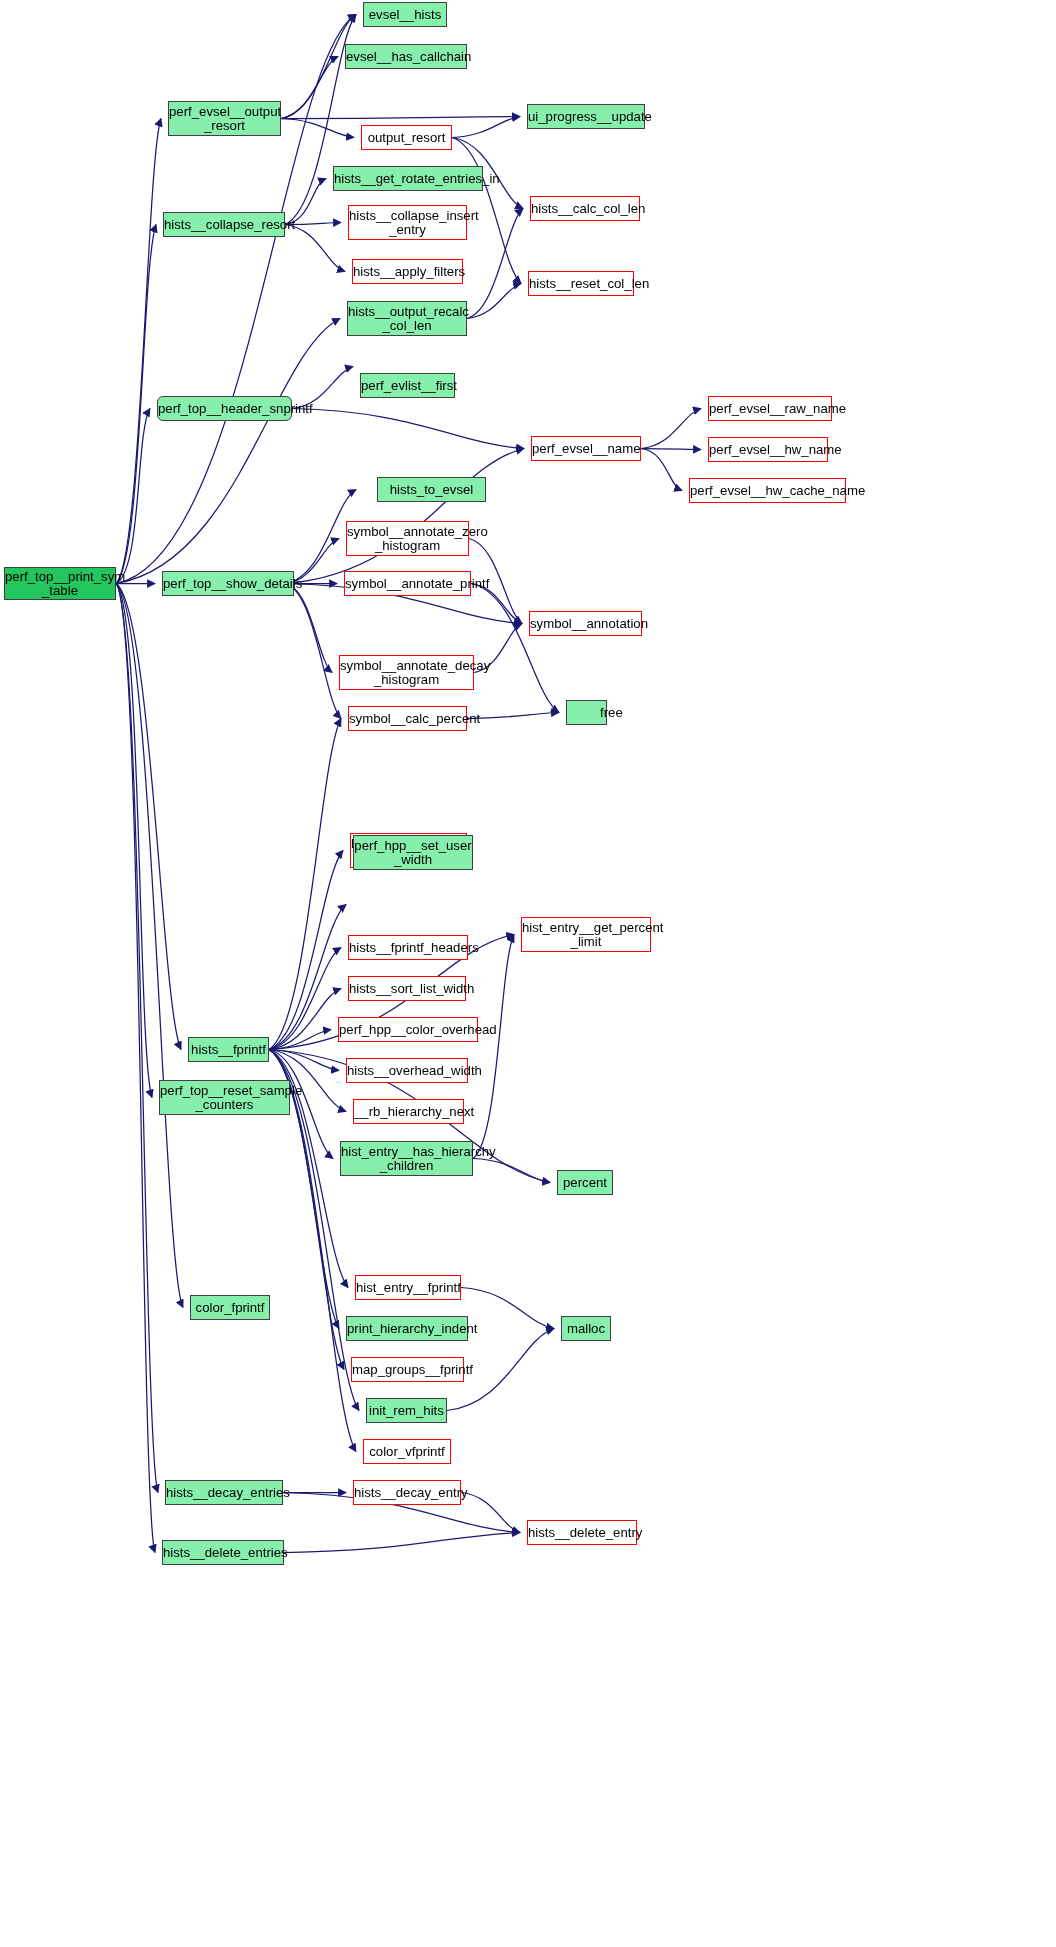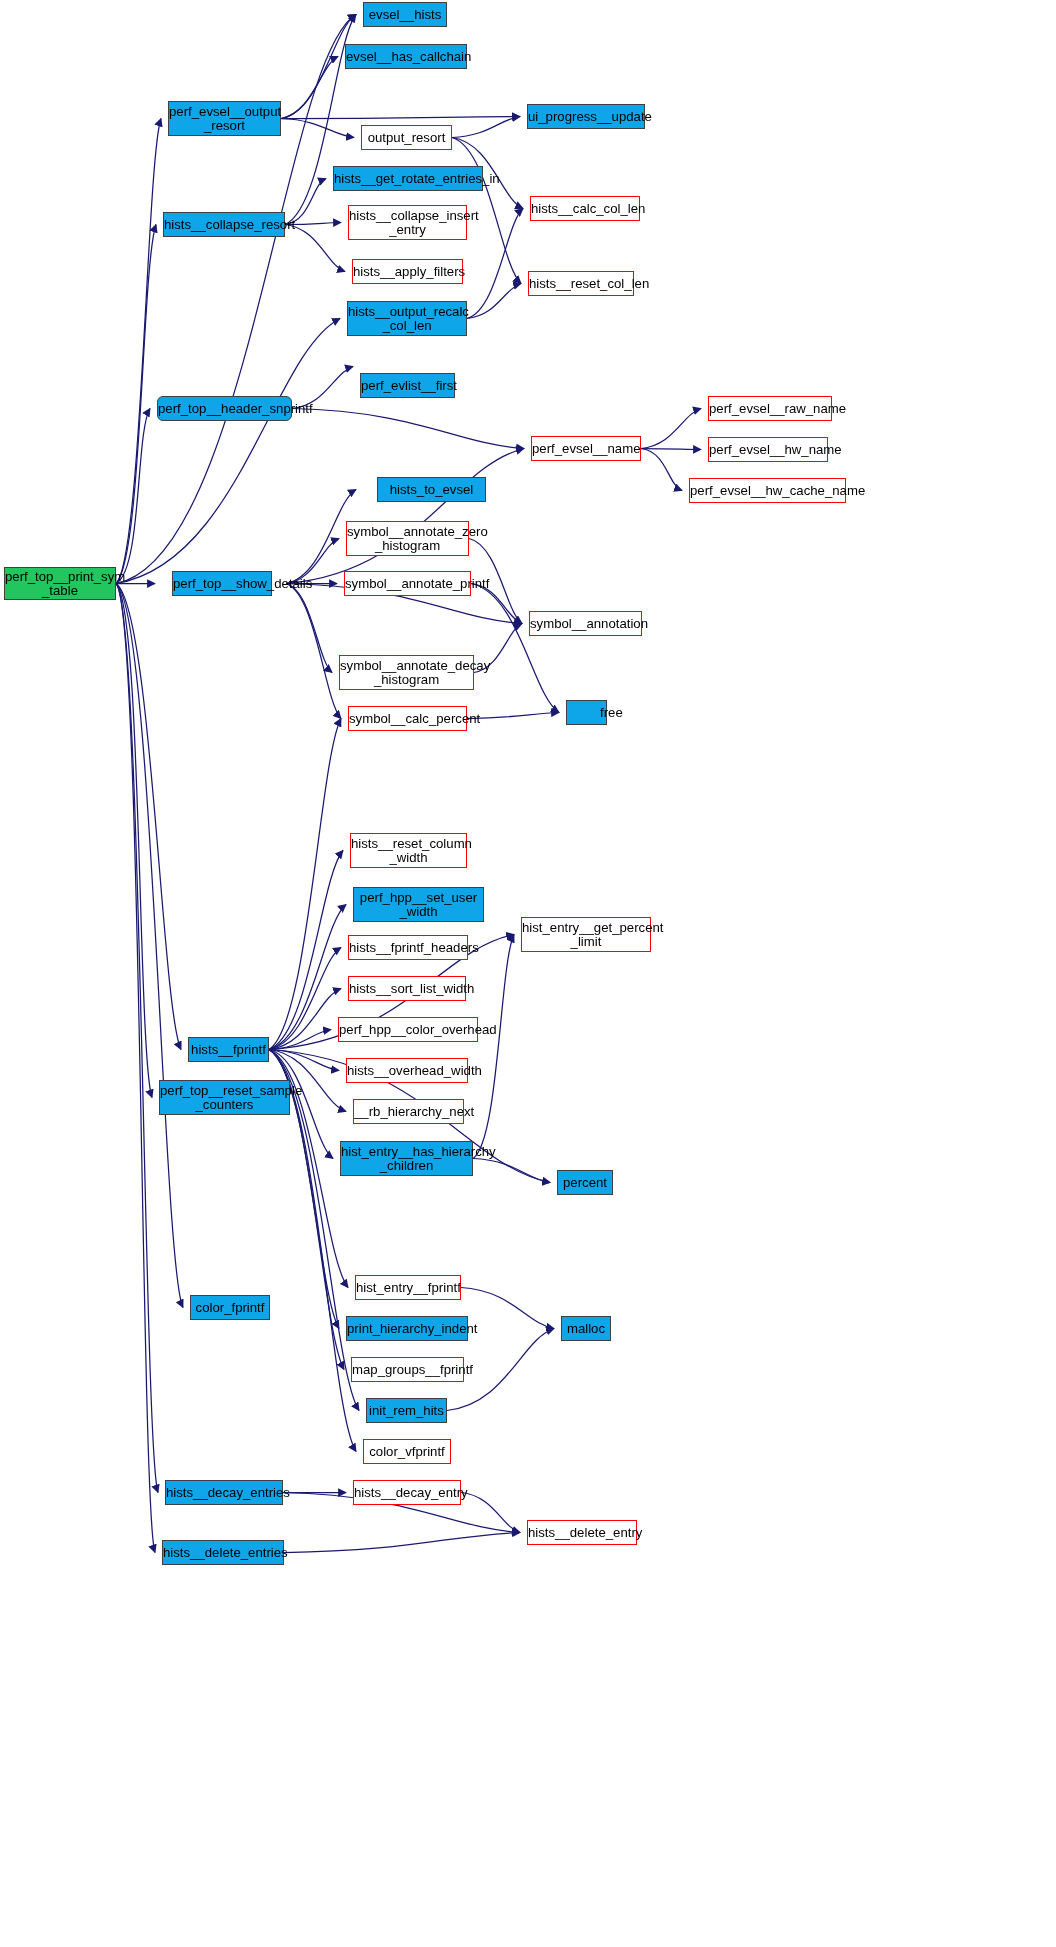--- a/index.html
+++ b/index.html
@@ -3,21 +3,21 @@
 <meta charset="utf-8">
 <style>
   html,body{margin:0;padding:0;background:#ffffff;}
   #canvas{position:relative;width:1056px;height:1947px;background:#ffffff;
           font-family:"Liberation Sans","DejaVu Sans",sans-serif;overflow:hidden;}
   svg#edges{position:absolute;left:0;top:0;width:1056px;height:1947px;pointer-events:none;}
   .node{position:absolute;box-sizing:border-box;display:flex;align-items:center;
         justify-content:center;text-align:center;line-height:1.04;
         font-size:13.2px;color:#000000;background:#ffffff;white-space:pre;}
   .node.gray{border:1.4px solid #404040;background:#22c55e;}
-  .node.black{border:1.4px solid #404040;background:#0ea5e9;}
+  .node.black{border:1.4px solid #404040;background:#86efac;}
   .node.red{border:1.4px solid #ff0000;background:#ffffff;}
   .node span{display:block;width:100%;}
 </style>
 </head>
 <body>
 
 <div id="canvas">
   <svg id="edges" viewBox="0 0 1056 1947">
     <defs>
       <marker id="ah" viewBox="0 0 10 10" refX="9" refY="5" markerWidth="7" markerHeight="7" orient="auto-start-reverse" markerUnits="strokeWidth">
@@ -112,30 +112,30 @@
 _col_len</span></div>
       <div class="node black" style="left: 360px; top: 354px; width: 95px; height: 25px; margin-top: 19px;"><span>perf_evlist__first</span></div>
       <div class="node black" style="left: 157px; top: 396px; width: 135px; height: 25px; border-radius: 6px;"><span>perf_top__header_snprintf</span></div>
       <div class="node red" style="left: 531px; top: 436px; width: 110px; height: 25px;"><span>perf_evsel__name</span></div>
       <div class="node red" style="left: 708px; top: 396px; width: 124px; height: 25px;"><span>perf_evsel__raw_name</span></div>
       <div class="node red" style="left: 708px; top: 437px; width: 120px; height: 25px;"><span>perf_evsel__hw_name</span></div>
       <div class="node red" style="left: 689px; top: 478px; width: 157px; height: 25px;"><span>perf_evsel__hw_cache_name</span></div>
       <div class="node black" style="left: 363px; top: 477px; width: 109px; height: 25px; margin-left: 14px;"><span>hists_to_evsel</span></div>
       <div class="node red" style="left: 346px; top: 521px; width: 123px; height: 35px;"><span>symbol__annotate_zero
 _histogram</span></div>
-      <div class="node black" style="left: 172px; top: 571px; width: 100px; height: 25px;"><span>perf_top__show_details</span></div>
+      <div class="node black" style="left: 162px; top: 571px; width: 132px; height: 25px;"><span>perf_top__show_details</span></div>
       <div class="node red" style="left: 344px; top: 571px; width: 127px; height: 25px;"><span>symbol__annotate_printf</span></div>
       <div class="node red" style="left: 529px; top: 611px; width: 113px; height: 25px;"><span>symbol__annotation</span></div>
       <div class="node red" style="left: 339px; top: 655px; width: 135px; height: 35px;"><span>symbol__annotate_decay
 _histogram</span></div>
       <div class="node red" style="left: 348px; top: 706px; width: 119px; height: 25px;"><span>symbol__calc_percent</span></div>
       <div class="node black" style="left: 566px; top: 700px; width: 41px; height: 25px; padding-left: 33px;"><span>free</span></div>
       <div class="node red" style="left: 350px; top: 833px; width: 117px; height: 35px;"><span>hists__reset_column
 _width</span></div>
-      <div class="node black" style="left: 353px; top: 887px; width: 131px; height: 35px;"><span>perf_hpp__set_user
+      <div class="node black" style="left: 353px; top: 835px; width: 120px; height: 35px;"><span>perf_hpp__set_user
 _width</span></div>
       <div class="node red" style="left: 521px; top: 917px; width: 130px; height: 35px;"><span>hist_entry__get_percent
 _limit</span></div>
       <div class="node red" style="left: 348px; top: 935px; width: 120px; height: 25px;"><span>hists__fprintf_headers</span></div>
       <div class="node red" style="left: 348px; top: 976px; width: 118px; height: 25px;"><span>hists__sort_list_width</span></div>
       <div class="node red" style="left: 338px; top: 1017px; width: 140px; height: 25px;"><span>perf_hpp__color_overhead</span></div>
       <div class="node red" style="left: 346px; top: 1058px; width: 122px; height: 25px;"><span>hists__overhead_width</span></div>
       <div class="node red" style="left: 353px; top: 1099px; width: 111px; height: 25px;"><span>__rb_hierarchy_next</span></div>
       <div class="node black" style="left: 188px; top: 1037px; width: 81px; height: 25px;"><span>hists__fprintf</span></div>
       <div class="node black" style="left: 159px; top: 1080px; width: 131px; height: 35px;"><span>perf_top__reset_sample

